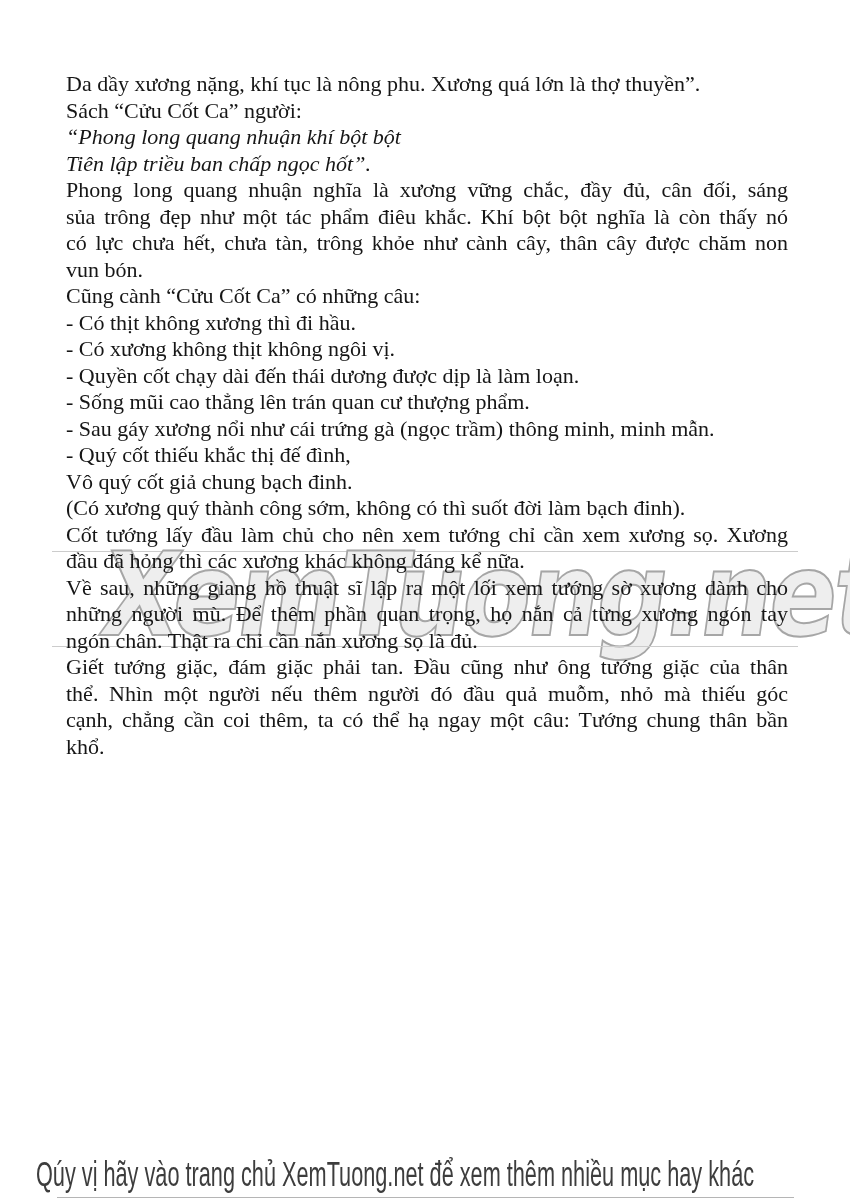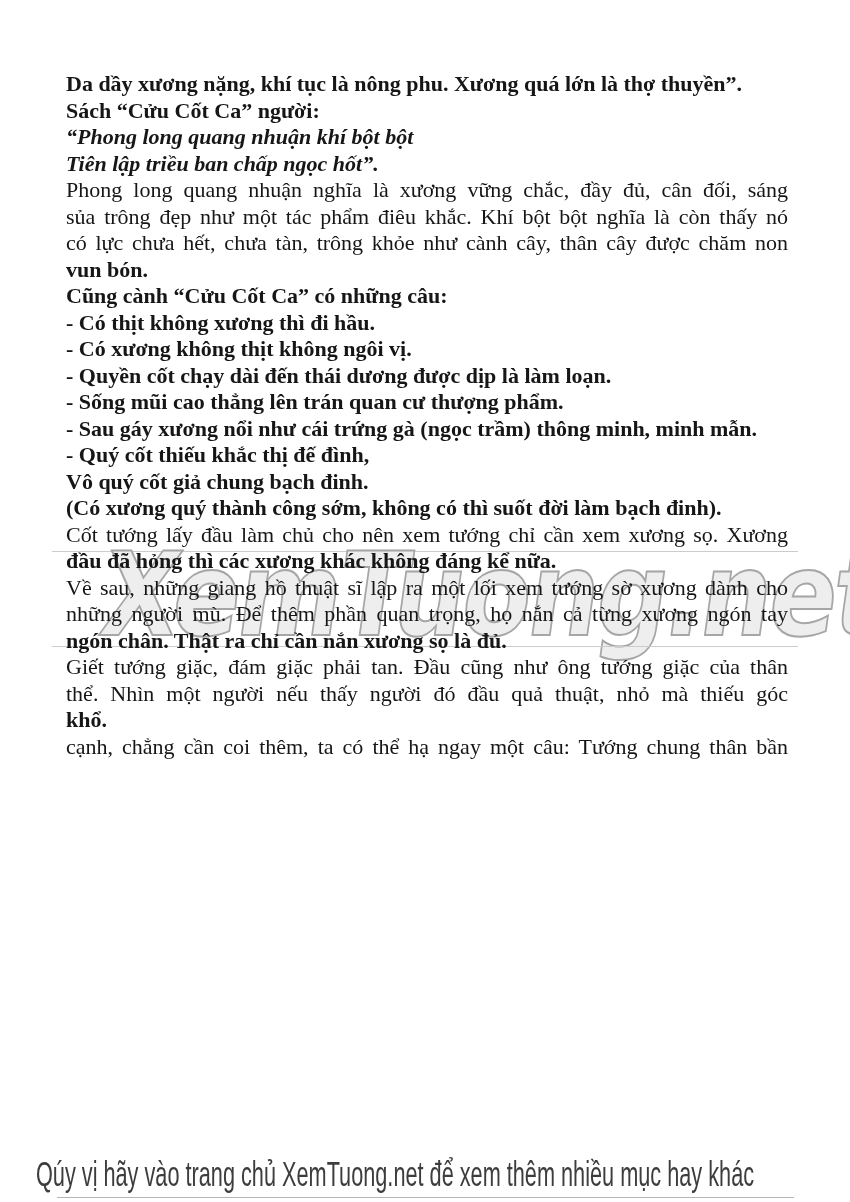--- a/index.html
+++ b/index.html
@@ -65,21 +65,20 @@
   .para { margin: 0; }
   .tline {
     text-align: justify;
     text-align-last: justify;
     overflow: hidden;
     white-space: normal;
   }
   .tline.last {
     text-align: center;
     text-align-last: left;
-    font-weight: bold;
   }
   .para.italic .tline { font-style: italic; }
   
   .footer {
     position: absolute;
     left: 0;
     top: 1153px;
     width: 790px;
     height: 42px;
     z-index: 2;
@@ -167,23 +166,23 @@
         <div class="tline">Cốt tướng lấy đầu làm chủ cho nên xem tướng chỉ cần xem xương sọ. Xương</div>
         <div class="tline last">đầu đã hỏng thì các xương khác không đáng kể nữa.</div>
       </div>
       <div class="para ">
         <div class="tline">Về sau, những giang hồ thuật sĩ lập ra một lối xem tướng sờ xương dành cho</div>
         <div class="tline">những người mù. Để thêm phần quan trọng, họ nắn cả từng xương ngón tay</div>
         <div class="tline last">ngón chân. Thật ra chỉ cần nắn xương sọ là đủ.</div>
       </div>
       <div class="para ">
         <div class="tline">Giết tướng giặc, đám giặc phải tan. Đầu cũng như ông tướng giặc của thân</div>
-        <div class="tline">thể. Nhìn một người nếu thấy người đó đầu quả thuật, nhỏ mà thiếu góc</div>
+        <div class="tline">thể. Nhìn một người nếu thêm người đó đầu quả muỗm, nhỏ mà thiếu góc</div>
+        <div class="tline">cạnh, chẳng cần coi thêm, ta có thể hạ ngay một câu: Tướng chung thân bần</div>
         <div class="tline last">khổ.</div>
-        <div class="tline">cạnh, chẳng cần coi thêm, ta có thể hạ ngay một câu: Tướng chung thân bần</div>
       </div>
     </div>
 
   <div class="footer">
     <span class="footer-text">Qúy vị hãy vào trang chủ XemTuong.net để xem thêm nhiều mục hay khác</span>
   </div>
   <div class="footer-rule"></div>
 
 </div>
 

